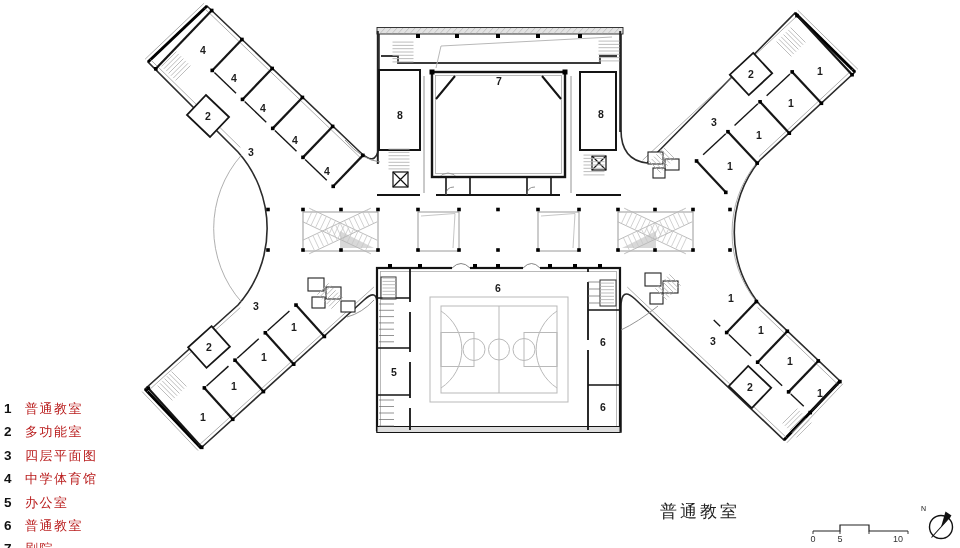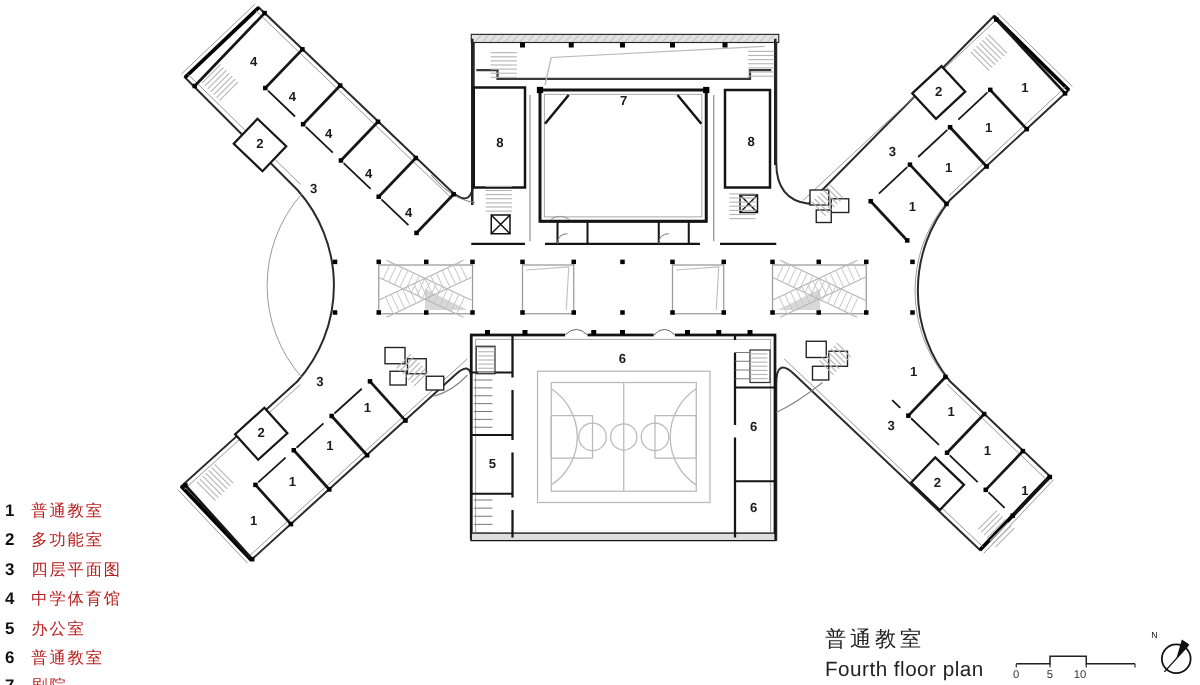--- a/index.html
+++ b/index.html
@@ -526,24 +526,23 @@
         <span class="legend-label">普通教室</span>
       </div>
       <div class="legend-row">
         <span class="legend-num">7</span>
         <span class="legend-label">剧院</span>
       </div>
     </div>
 
   <div class="titleblock">
     <div class="title-cn">普通教室</div>
-    <div class="title-en">Fourth floor plan</div>
   </div>
 
   <div id="scale-labels">
       <span class="scale-num" style="left: 813px; top: 534px;">0</span>
       <span class="scale-num" style="left: 840px; top: 534px;">5</span>
-      <span class="scale-num" style="left: 864px; top: 534px;">10</span>
+      <span class="scale-num" style="left: 898px; top: 534px;">10</span>
       <span class="scale-num" style="left: 903px; top: 534px; margin-top: 44px;">20m</span>
     </div>
 
   <span class="north-label" style="left:921px;top:505px">N</span>
 </div>
 
 </body></html>

